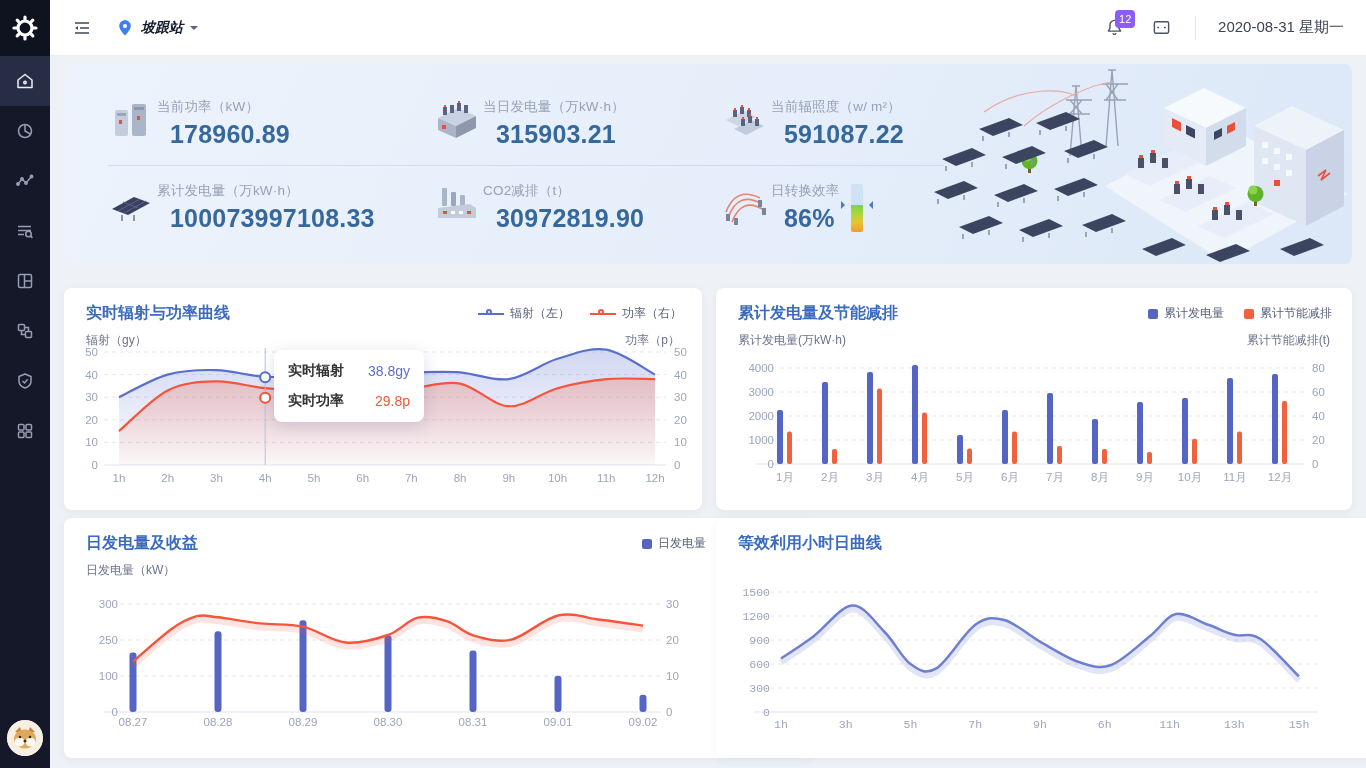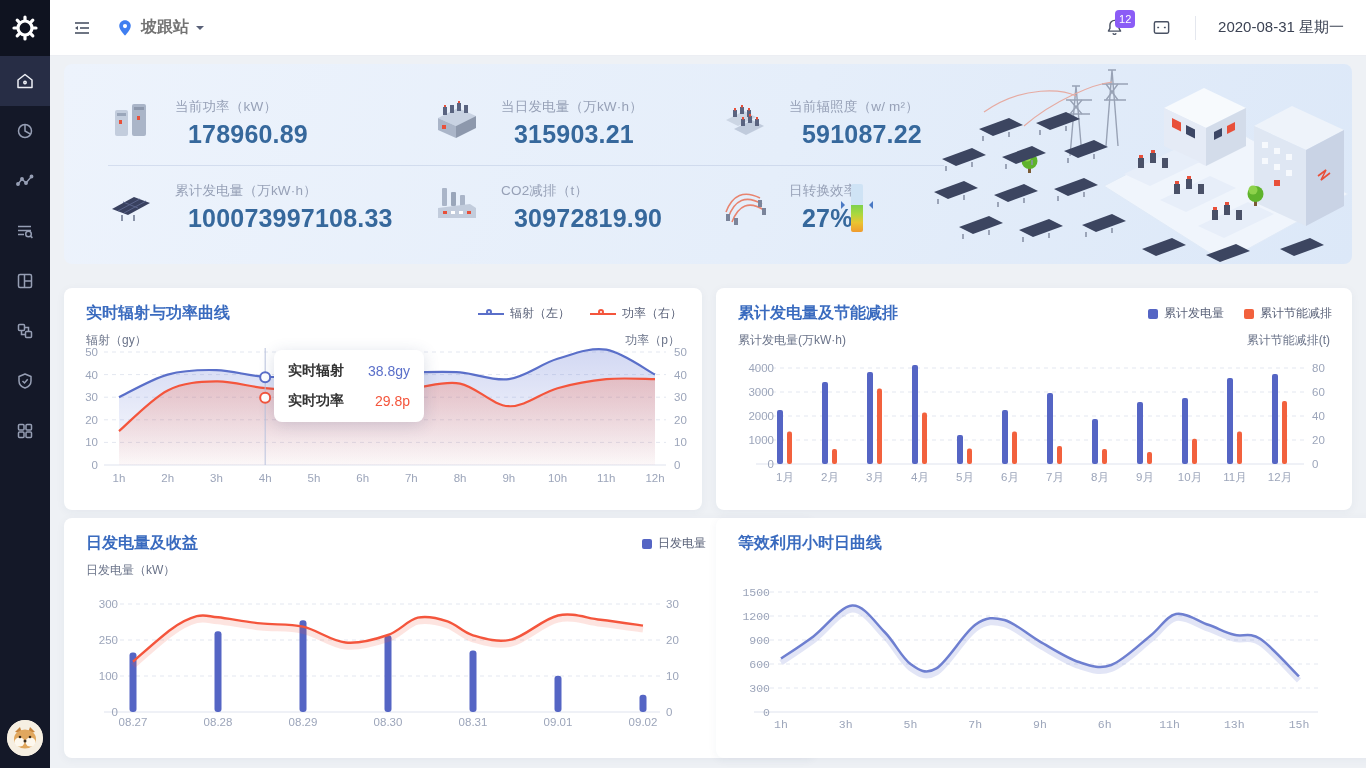--- a/index.html
+++ b/index.html
@@ -11,33 +11,33 @@
   .sidebar { position:absolute; left:0; top:0; width:50px; height:768px; background:#141828; z-index:10; }
   .logo { width:50px; height:56px; background:#0f1320; display:flex; align-items:center; justify-content:center; cursor:pointer; }
   .side-item { width:50px; height:50px; display:flex; align-items:center; justify-content:center; color:#969eb4; cursor:pointer; }
   .side-item.active { background:#272d45; color:#eef0f6; }
   .avatar { position:absolute; left:7px; bottom:12px; width:36px; height:36px; border-radius:50%; overflow:hidden; background:#f6efe2; cursor:pointer; }
 
   
   .header { position:absolute; left:50px; top:0; width:1316px; height:56px; background:#fff; display:flex; align-items:center; padding:0 22px; border-bottom:1px solid #eceef3; z-index:9; }
   .hamburger { color:#4a5264; cursor:pointer; display:flex; margin-right:24px; }
   .station { display:flex; align-items:center; gap:7px; cursor:pointer; }
-  .station-name { font-size:16px; color:#737373; font-weight:bold; }
+  .station-name { font-size:14px; color:#0f172a; font-weight:bold;font-style:italic; }
   .caret { width:0; height:0; border:4.5px solid transparent; border-top-color:#596178; margin-top:4px; }
   .header-right { margin-left:auto; display:flex; align-items:center; }
   .bell-wrap { position:relative; margin-right:28px; cursor:pointer; color:#4a5264; display:flex; }
   .badge { position:absolute; top:-8px; left:10px; min-width:18px; height:18px; border-radius:4px; background:#8b5cf6; color:#fff; font-size:11px; display:flex; align-items:center; justify-content:center; padding:0 4px; }
   .fs-icon { color:#4a5264; cursor:pointer; display:flex; margin-right:24px; }
   .hdr-div { width:1px; height:24px; background:#e4e7ee; margin-right:22px; }
   .date-txt { font-size:15px; color:#3c4354; }
 
   
   .kpi-band { position:absolute; left:64px; top:64px; width:1288px; height:200px; border-radius:8px; overflow:hidden;
               background:linear-gradient(115deg,#edf3fc 0%,#e5eefa 55%,#dce8f8 100%); }
-  .kpi { position:absolute; display:flex; gap:21px; align-items:flex-start; }
+  .kpi { position:absolute; display:flex; gap:3px; align-items:flex-start; }
   .kpi-label { font-size:13.5px; color:#97a1b7; letter-spacing:.2px; }
   .kpi-value { font-size:25px; font-weight:bold; color:#36689c; margin-top:4px; letter-spacing:.2px;margin-left:13px; }
   .kpi-div { position:absolute; left:44px; top:101px; width:836px; height:1px; background:rgba(151,170,205,.28); }
   .gauge { position:absolute; left:787px; top:120px; width:12px; height:48px; border-radius:2px;
            background:linear-gradient(180deg,#cfe3f5 0%,#cfe3f5 44%,#7fd14c 44%,#a8d83f 62%,#e9c531 80%,#f09b2e 100%); }
   .gauge::before { content:""; position:absolute; left:-10px; top:calc(44% - 4px); border:4px solid transparent; border-left-color:#4a79c4; }
   .gauge::after  { content:""; position:absolute; right:-10px; top:calc(44% - 4px); border:4px solid transparent; border-right-color:#4a79c4; }
   .illus { position:absolute; left:860px; top:2px; }
 
   
@@ -298,21 +298,21 @@
         <path d="M6 36 Q16 8 40 22" fill="none" stroke="#e8846f" stroke-width="1.6"></path>
         <path d="M4 30 Q14 4 38 16" fill="none" stroke="#e8846f" stroke-width="1.6"></path>
         <path d="M10 40 Q20 14 42 28" fill="none" stroke="#e8846f" stroke-width="1.6"></path>
         <rect x="4" y="32" width="4" height="7" fill="#7b849a"></rect>
           <rect x="12" y="36" width="4" height="7" fill="#7b849a"></rect>
         <rect x="36" y="18" width="4" height="7" fill="#7b849a"></rect>
           <rect x="40" y="26" width="4" height="7" fill="#7b849a"></rect>
       </svg>
       <div>
         <div class="kpi-label">日转换效率</div>
-        <div class="kpi-value">27%</div>
+        <div class="kpi-value">86%</div>
       </div>
     </div>
 
     <div class="gauge"></div>
 
     <svg class="illus" width="424" height="196" viewBox="0 0 424 196">
       <polygon points="180,120 300,58 424,128 300,196" fill="#f0f5fc" stroke="#e0eaf7"></polygon>
 
       <g stroke="#98a2b5" stroke-width="1.4" fill="none">
         <path d="M146 90 L152 20 L158 90 M142 34 H168 M144 48 H166 M148 20 H156"></path>

